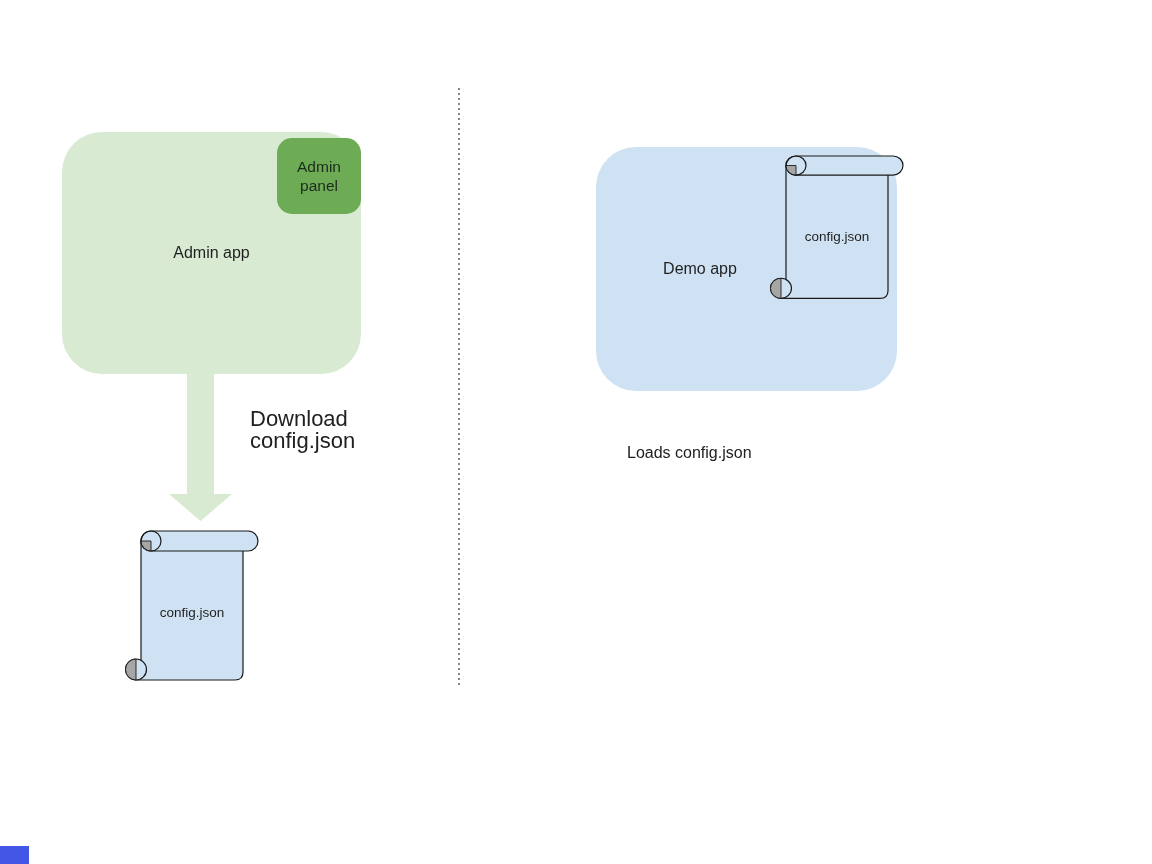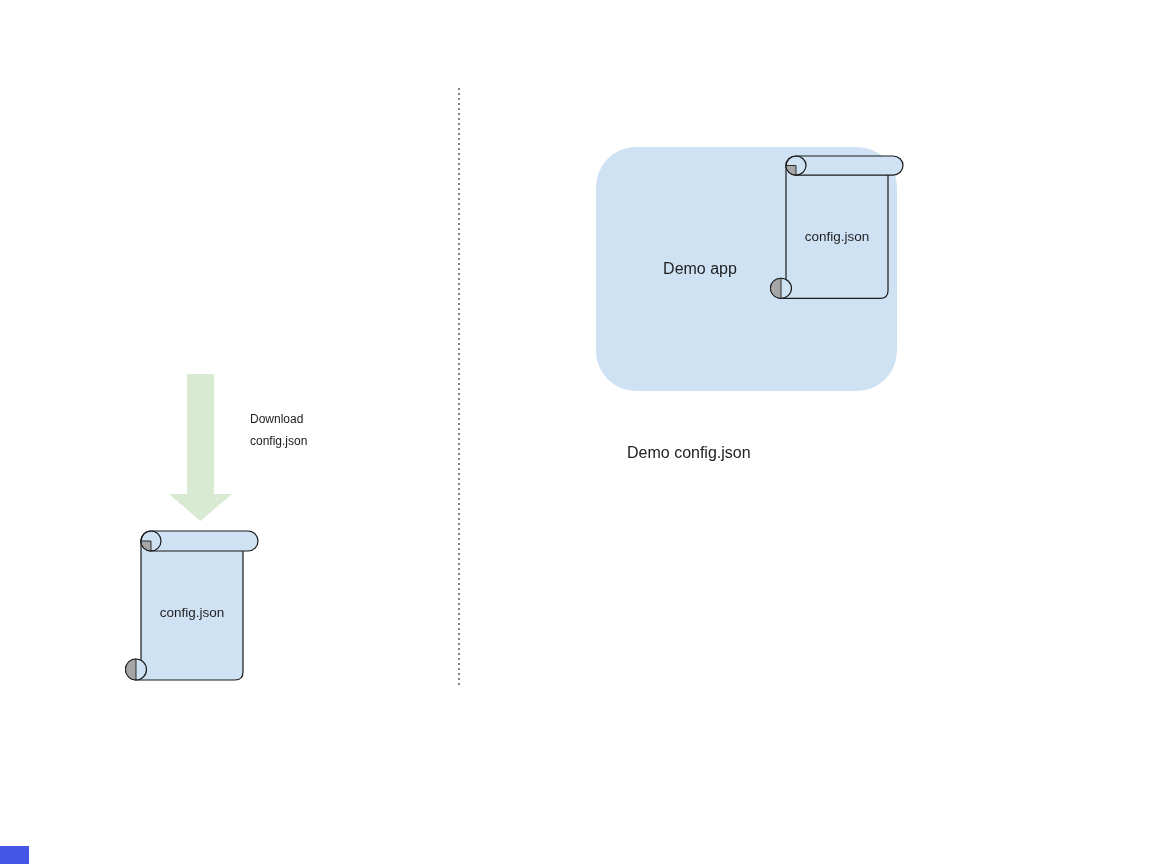--- a/index.html
+++ b/index.html
@@ -15,39 +15,45 @@
   .app-box{border-radius:40px;}
   .admin-box{left:62px;top:132px;width:299px;height:242px;
     display:flex;align-items:center;justify-content:center;}
   .admin-panel{position:absolute;right:0px;top:6px;width:84px;height:76px;border-radius:15px;
     display:flex;align-items:center;justify-content:center;text-align:center;}
   .admin-panel .lbl{font-size:15.5px;line-height:19px;color:#1d2b1d;width:60px;}
   .box-label{font-size:16px;color:#1f1f1f;}
   .demo-box{left:596px;top:147px;width:301px;height:244px;}
   .demo-label{left:640px;top:260px;width:120px;text-align:center;}
 
-  .download-label{left:250px;top:408px;font-size:12px;line-height:22px;white-space:pre-line;}
+  .download-label{left:250px;top:408px;font-size:22px;line-height:22px;white-space:pre-line;}
   .caption{left:627px;top:444px;font-size:16px;}
 
   .scroll-label{font-size:13.5px;text-align:center;width:102px;color:#1f1f1f;}
   .scroll-label-left{left:141px;top:605px;}
   .scroll-label-right{left:786px;top:229px;}
 
   .divider{left:458px;top:88px;width:2px;height:598px;
     background-image:repeating-linear-gradient(to bottom,#848484 0px,#848484 2px,transparent 2px,transparent 5px);}
 
   .corner-marker{left:0px;top:846px;width:29px;height:18px;}
   svg{display:block;}
 </style>
 </head>
 <body>
 
 <div class="canvas">
 
 
+  <div class="abs app-box admin-box" style="background: rgb(217, 234, 211);">
+    <div class="admin-panel" style="background: rgb(109, 171, 85);">
+      <div class="lbl">Admin panel</div>
+    </div>
+    <div class="box-label">Admin app</div>
+  </div>
 
   <svg class="abs" style="left:169px;top:374px;" width="63" height="148" viewBox="0 0 63 148">
     <path d="M18 0 H45 V120 H63 L31.5 147 L0 120 H18 Z" fill="#d9ead3"></path>
   </svg>
   <div class="abs download-label">Download
 config.json</div>
 
   <svg class="abs" style="left:125px;top:530px;" width="134" height="158" viewBox="0 0 134 158" preserveAspectRatio="none">
     <g stroke-linejoin="round">
       <path d="M16 11 H118 V142 Q118 150 110 150 L11 150 L11 139 L16 139 Z" stroke-width="1.2" stroke="#1a1a1a" fill="#cfe2f3"></path>
@@ -70,17 +76,17 @@
       <path d="M16 11 H118 V142 Q118 150 110 150 L11 150 L11 139 L16 139 Z" stroke-width="1.2" stroke="#1a1a1a" fill="#cfe2f3"></path>
       <circle cx="11" cy="139.5" r="10.5" stroke-width="1.2" stroke="#1a1a1a" fill="#cfe2f3"></circle>
       <path d="M11 129 A10.5 10.5 0 0 0 11 150 Z" stroke="#1a1a1a" stroke-width="0.9" fill="#a6a6a6"></path>
       <rect x="16" y="1" width="117" height="20" rx="10" stroke-width="1.2" stroke="#1a1a1a" fill="#cfe2f3"></rect>
       <circle cx="26" cy="11" r="10" fill="none" stroke="#1a1a1a" stroke-width="1.2"></circle>
       <path d="M26 11 L16 11 A10 10 0 0 0 26 21 Z" stroke="#1a1a1a" stroke-width="0.9" fill="#a6a6a6"></path>
     </g>
   </svg>
   <div class="abs scroll-label scroll-label-right">config.json</div>
 
-  <div class="abs caption">Demo config.json</div>
+  <div class="abs caption">Loads config.json</div>
 
   <div class="abs corner-marker" style="background: rgb(67, 86, 230);"></div>
 
 </div>
 
 </body></html>

